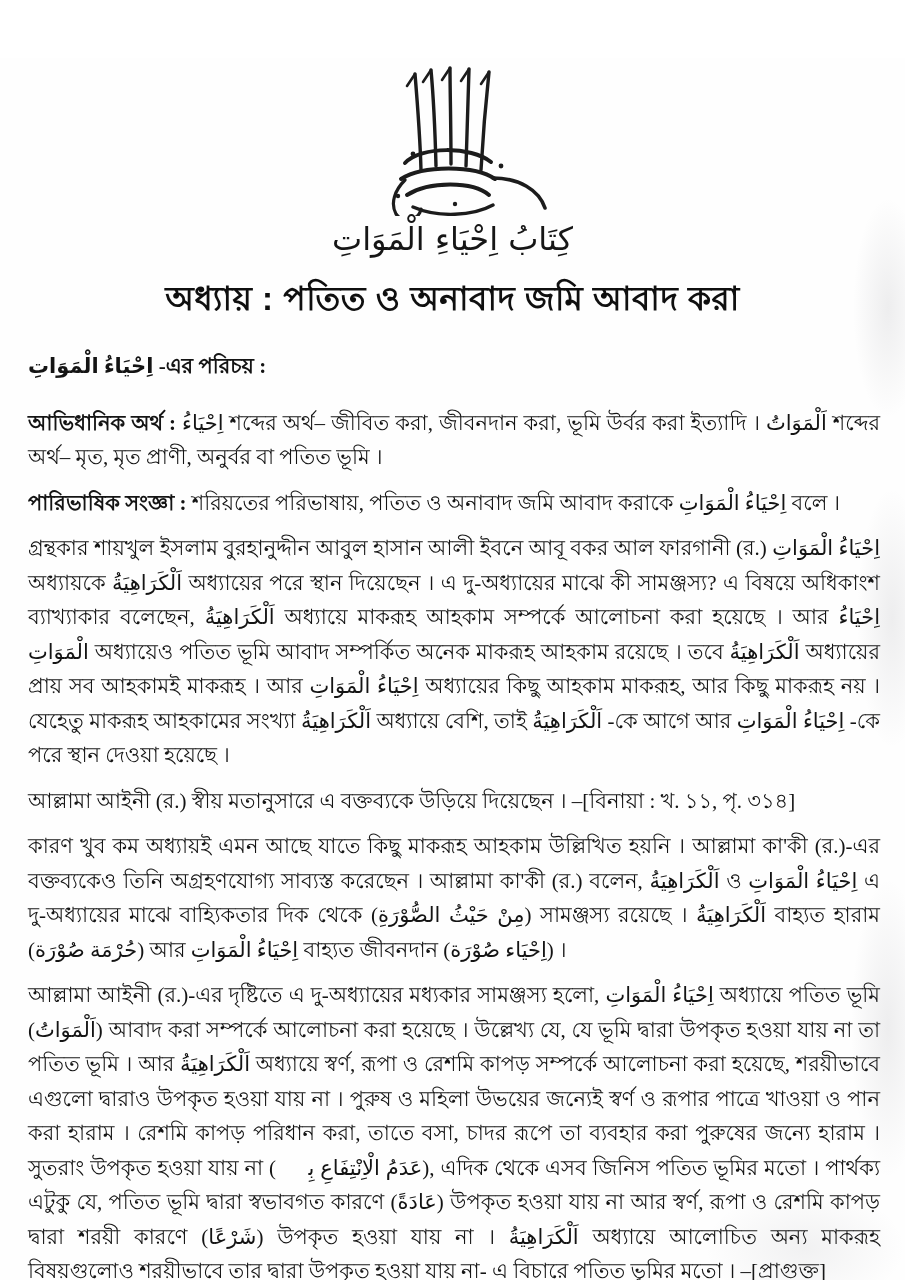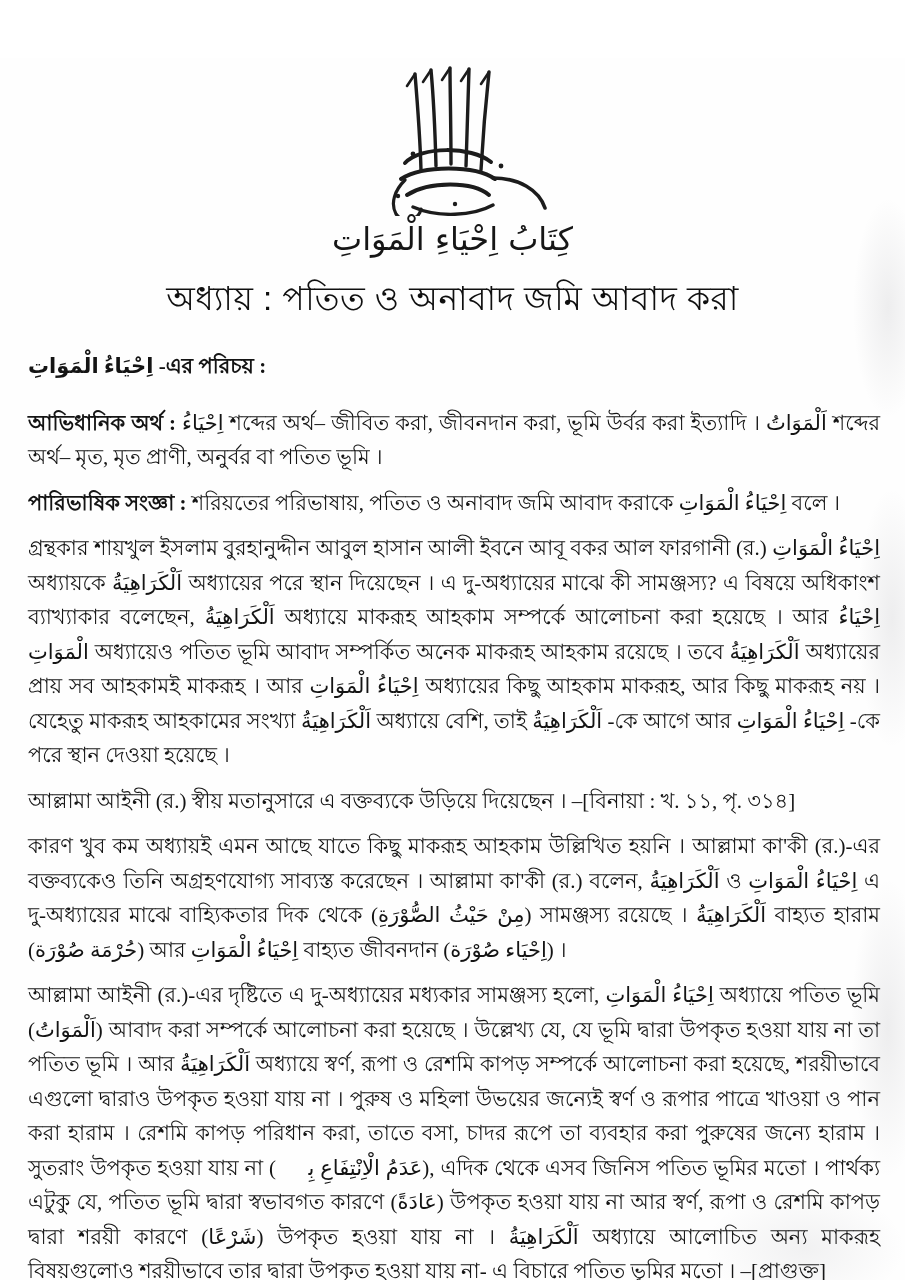--- a/index.html
+++ b/index.html
@@ -41,21 +41,21 @@
     text-align: center;
     font-size: 32px;
     line-height: 1.35;
     margin-top: 2px;
     font-family: "DejaVu Sans", sans-serif;
     color: #161616;
   }
   .chapter-heading {
     text-align: center;
     font-size: 33px;
-    font-weight: 400;
+    font-weight: 700;
     margin-top: 12px;
     letter-spacing: 0.5px;
     font-family: "Liberation Sans", "DejaVu Sans", sans-serif;
     color: #0f0f0f;
   }
 
   .body-col {
     margin: 20px 25px 0 28px;
     font-size: 21px;
     line-height: 34.5px;

